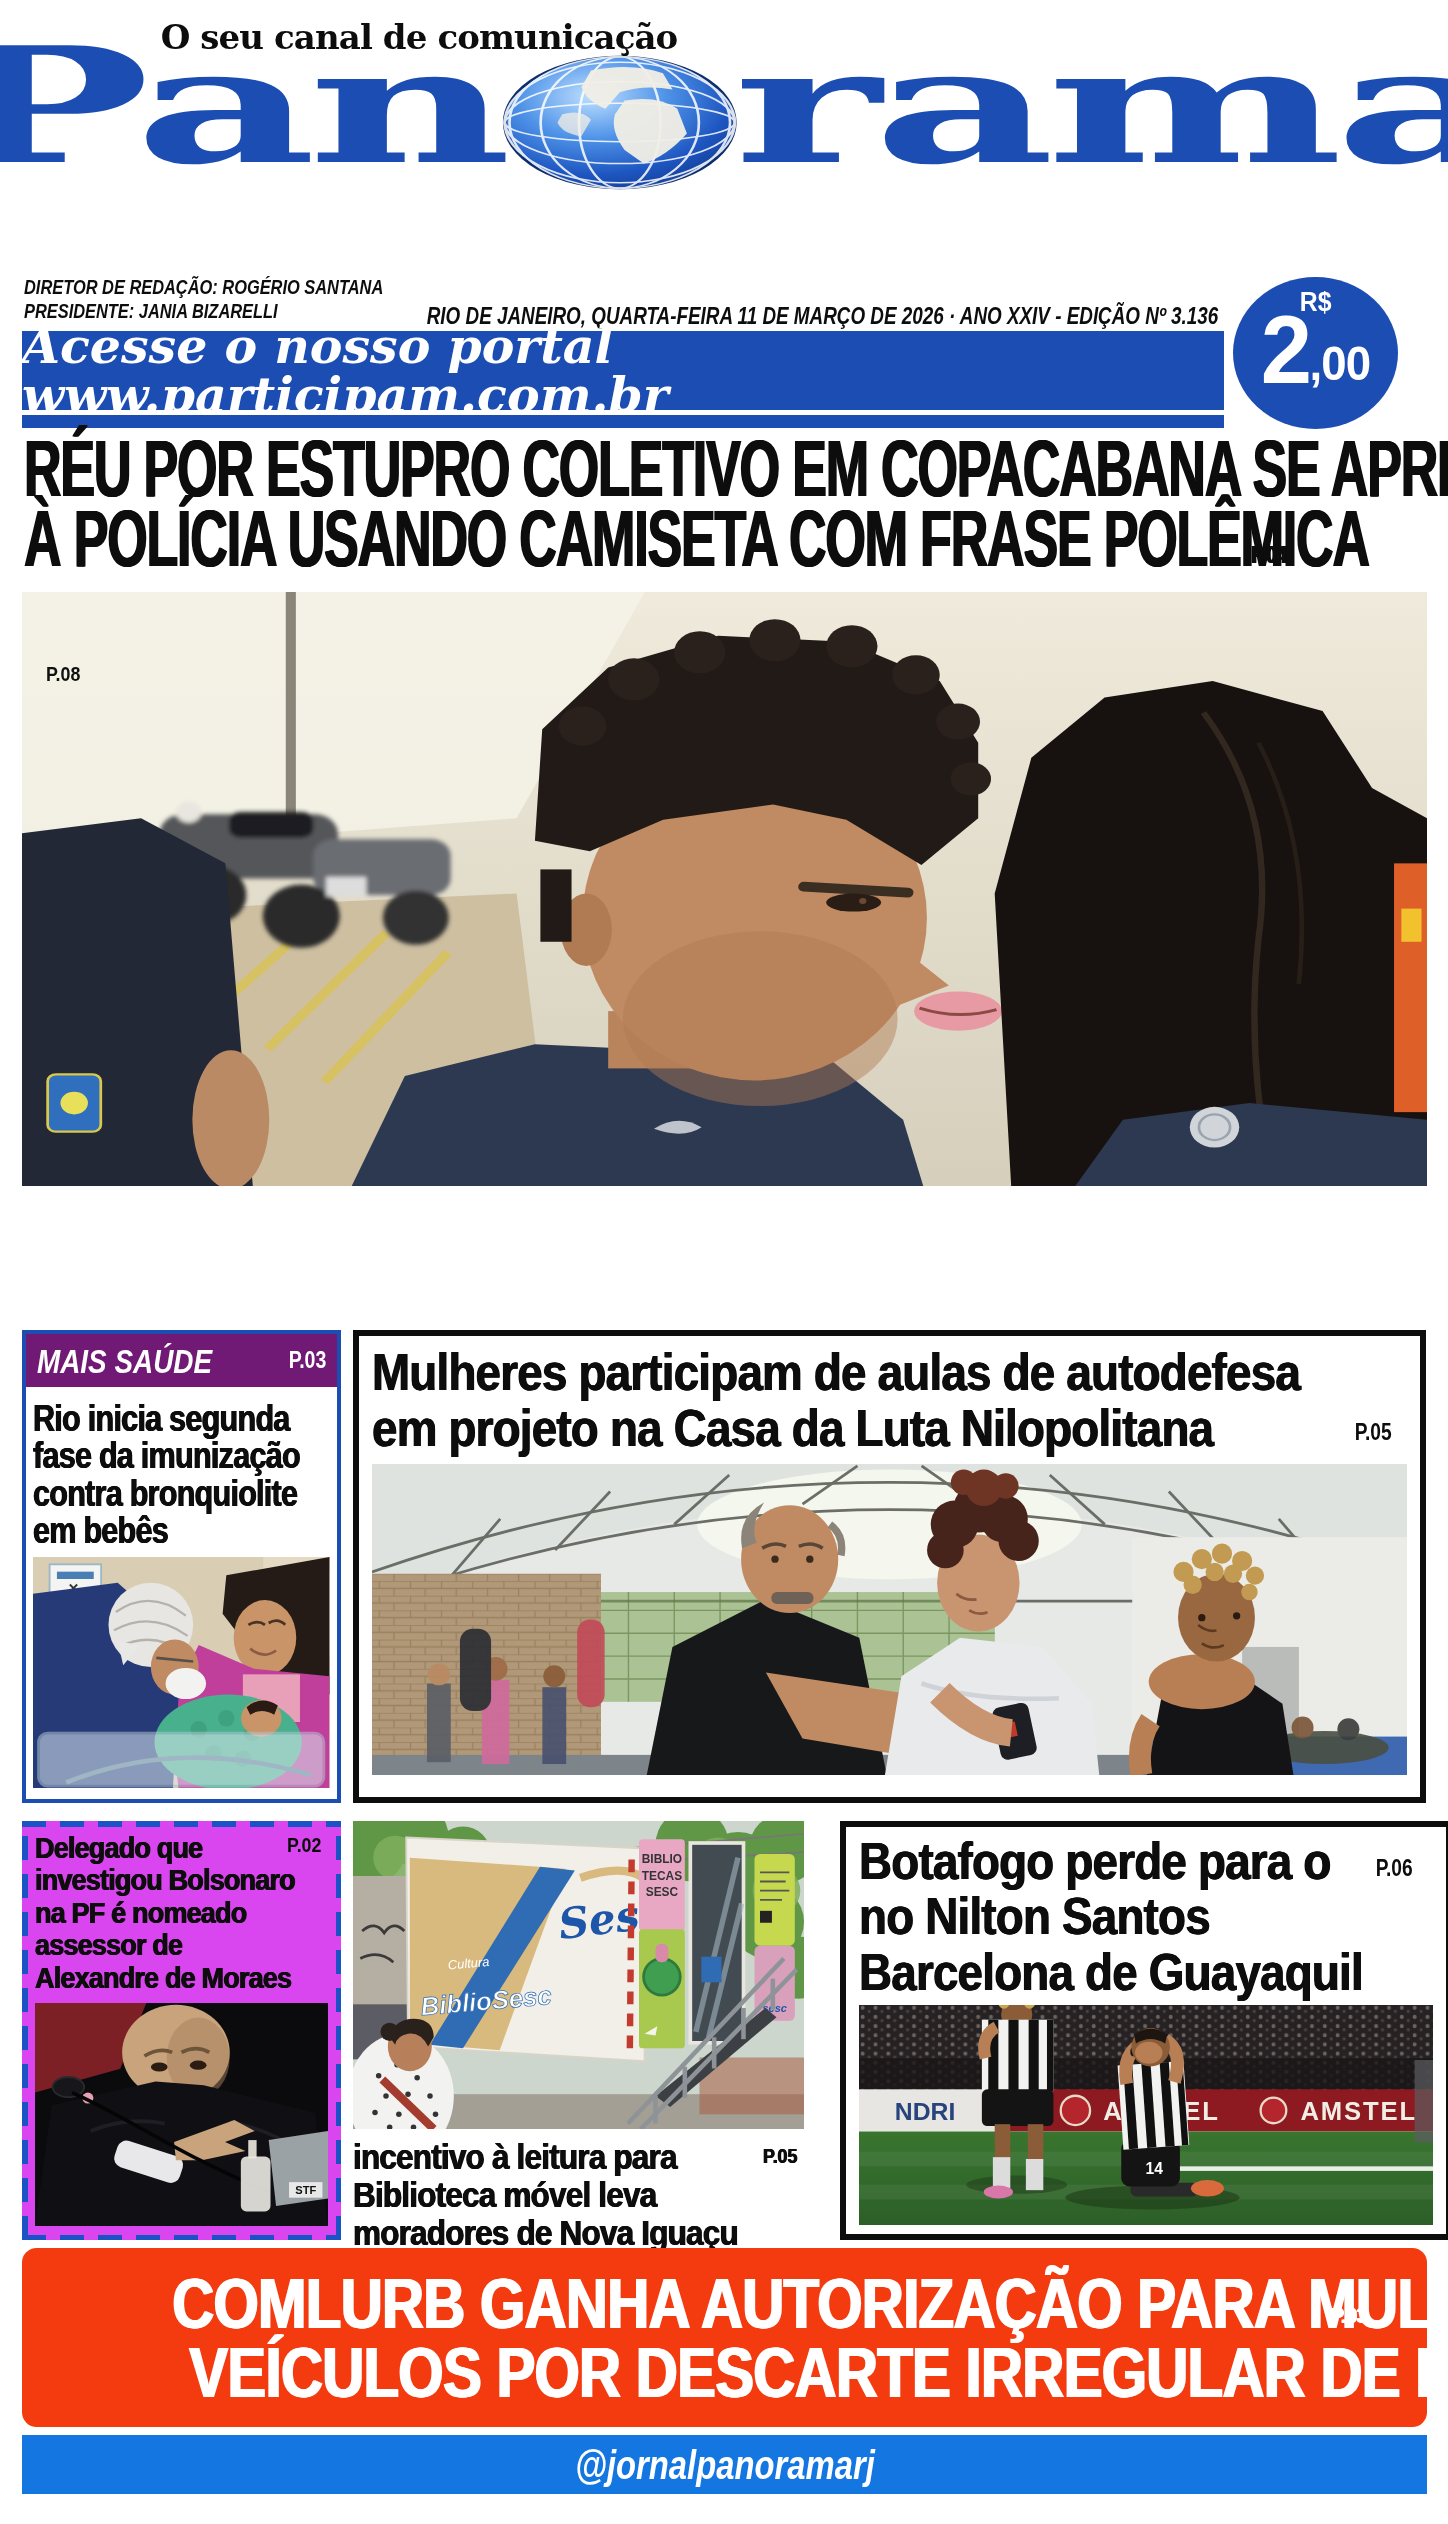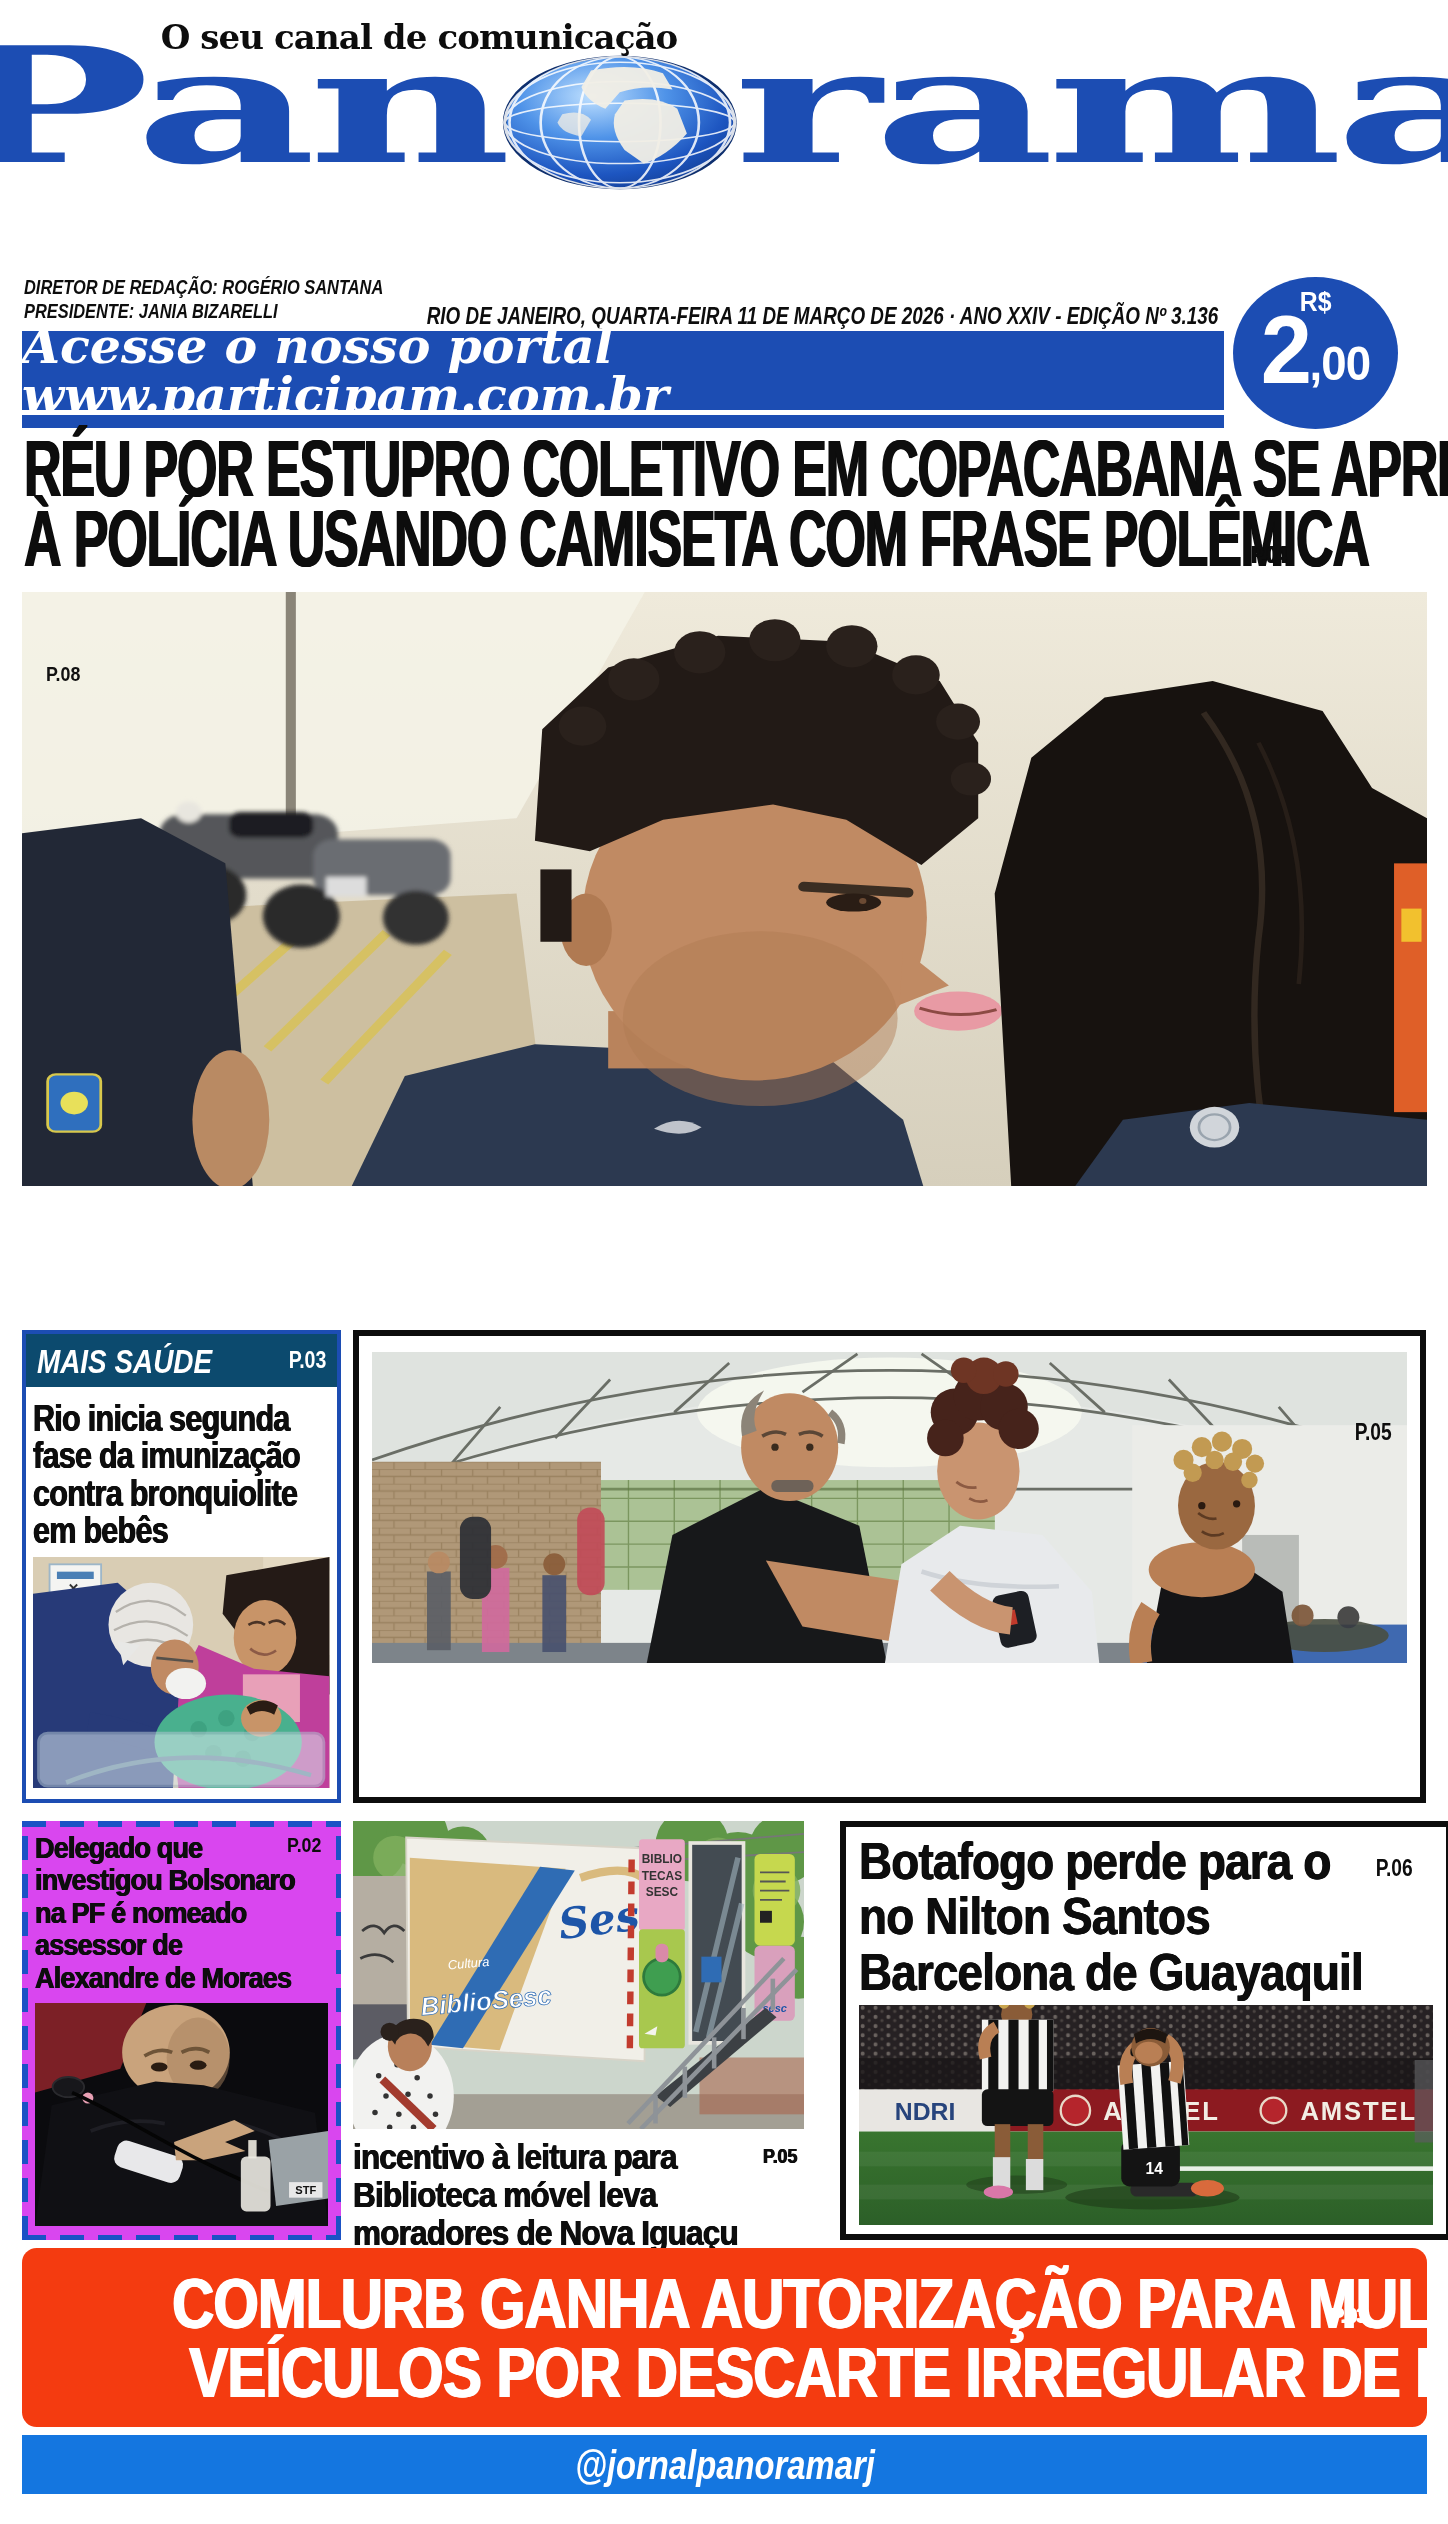--- a/index.html
+++ b/index.html
@@ -40,21 +40,21 @@
             transform:scaleX(.8);}
 
   .main-photo{top:592px;left:22px;width:1405px;height:594px;}
   .main-photo svg{display:block;width:100%;height:100%;}
   .photo-ref{position:absolute;top:71px;left:24px;font:700 21px/1 "Liberation Sans",sans-serif;
              transform:scaleX(.85);transform-origin:0 0;color:#111;}
 
   
   .saude-box{top:1330px;left:22px;width:319px;height:473px;border:4.6px solid #1c4db3;
              box-sizing:border-box;background:#fff;}
-  .saude-head{height:53px;background:#0c4a6e;color:#fff;display:flex;align-items:center;
+  .saude-head{height:53px;background:#701a75;color:#fff;display:flex;align-items:center;
               justify-content:space-between;padding:0 11px;}
   .saude-label{font:italic 700 34px/1 "Liberation Sans",sans-serif;transform:scaleX(.82);
                transform-origin:0 50%;white-space:nowrap;font-weight:600;}
   .saude-ref{font:700 23px/1 "Liberation Sans",sans-serif;transform:scaleX(.85);transform-origin:100% 50%;}
   .saude-hl{padding:13px 7.3px 3.7px;}
   .saude-hl .ln{display:inline-block;white-space:nowrap;transform:scaleX(.85);transform-origin:0 50%;
                 font:700 36px/1.04 "Liberation Sans",sans-serif;letter-spacing:-0.9px;}
   .saude-photo{margin:3.7px 7.3px 0;height:231px;}
   .saude-photo svg{display:block;width:100%;height:100%;}
 
@@ -304,20 +304,24 @@
         </g>
         <ellipse cx="248" cy="176" rx="22" ry="20" fill="#c89468"></ellipse>
         <path d="M232,164 q16,-14 34,-2 l-4,10 q-14,-8 -26,0 Z" fill="#2a1c14"></path>
         <rect x="6" y="192" width="310" height="58" rx="10" fill="#dce9f0" opacity=".55" stroke="#b2c5d2" stroke-width="3"></rect>
         <path d="M36,246 Q160,196 302,238" stroke="#9fb6c4" stroke-width="5" fill="none"></path>
       </svg>
     </div>
   </div>
 
   <div class="abs mul-box">
+    <div class="mul-hl fat">
+      <div><span class="ln">Mulheres participam de aulas de autodefesa</span></div>
+      <div><span class="ln">em projeto na Casa da Luta Nilopolitana</span></div>
+    </div>
     <span class="mul-ref">P.05</span>
     <div class="mul-photo">
       <svg viewBox="0 0 1130 340" preserveAspectRatio="none">
         <defs>
           <pattern id="brick" width="34" height="16" patternUnits="userSpaceOnUse">
             <rect width="34" height="16" fill="#b09878"></rect>
             <path d="M0 0h34M0 8h34M8 0v8M24 8v8" stroke="#9a8260" stroke-width="1.4"></path>
           </pattern>
         </defs>
         <rect width="1130" height="340" fill="#e6e9e6"></rect>

